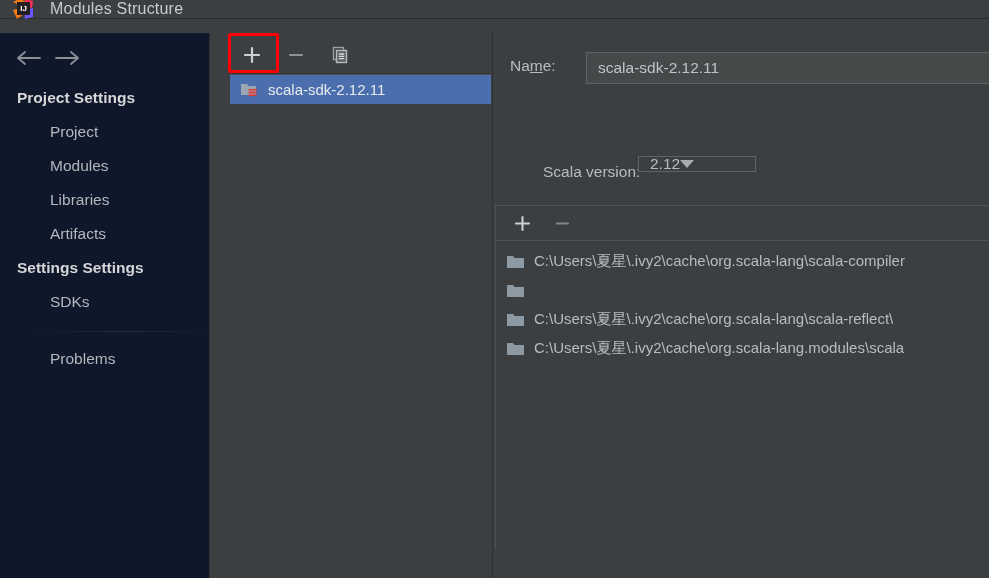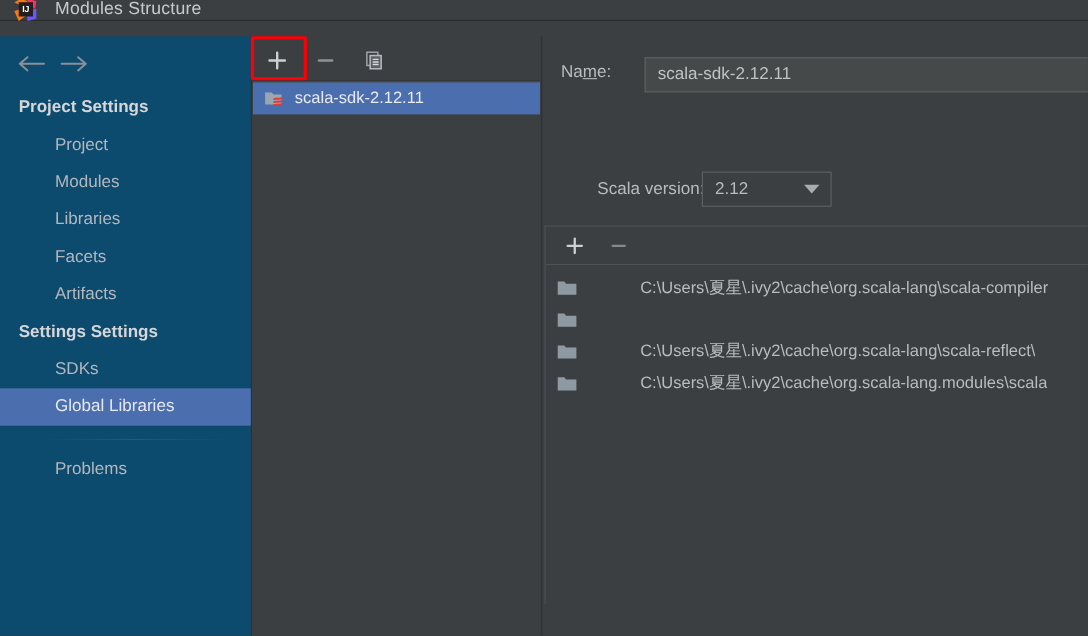--- a/index.html
+++ b/index.html
@@ -44,22 +44,22 @@
     margin-left: 16px;
     font-size: 16px;
     color: #c8cbcd;
     letter-spacing: .2px;
   }
 
   
   .sidebar {
     position: absolute;
     left: 0; top: 33px;
-    width: 229px; height: 545px;
-    background: #0c4a6e;
+    width: 210px; height: 545px;
+    background: #0f172a;
     border-right: 1px solid #2e3133;
     box-sizing: border-box;
     overflow: hidden;
   }
   .navbtns {
     position: absolute;
     left: 0; top: 8px;
     height: 34px;
     display: flex;
     align-items: center;
@@ -183,27 +183,26 @@
   .row-version {
     position: absolute;
     left: 17px; top: 130px;
     display: flex;
     align-items: center;
     margin-left: 33px;
   }
   .combo {
     position: absolute;
     left: 145px; top: 123px;
-    width: 118px; height: 32px;
+    width: 118px; height: 16px;
     background: #3c3f41;
     border: 1px solid #5e6364;
     box-sizing: border-box;
     display: flex;
     align-items: center;
-    justify-content: space-between;
     padding: 0 10px 0 11px;
     font-size: 15.5px;
     color: #b9bcbe;
   }
   .caret {
     width: 0; height: 0;
     border-left: 7px solid transparent;
     border-right: 7px solid transparent;
     border-top: 8px solid #a9acae;
   }
@@ -237,21 +236,20 @@
   .cp-list { padding-top: 6px; }
   .cp-row {
     height: 29px;
     display: flex;
     align-items: center;
     padding-left: 10px;
     font-size: 15px;
     color: #b9bcbe;
     white-space: nowrap;
     overflow: hidden;
-    gap: 48px;
   }
   .folder-icon { width: 19px; height: 15px; margin-right: 9px; flex: none; }
   .cp-text { overflow: hidden; white-space: nowrap; }
 
   
   .redbox {
     position: absolute;
     left: 228px; top: 33px;
     width: 51px; height: 40px;
     border: 3px solid #fb0007;
@@ -302,26 +300,24 @@
           <path d="M24 8 L2 8 M24 8 L17 2 M24 8 L17 14" stroke="#8a9096" stroke-width="1.8" fill="none" stroke-linecap="round"></path>
         </svg>
       </div>
     </div>
 
     <div class="tree">
       <div class="tree-group">Project Settings</div>
       <div class="tree-item">Project</div>
       <div class="tree-item">Modules</div>
       <div class="tree-item">Libraries</div>
-      <div class="tree-item">Facets</div>
       <div class="tree-item">Artifacts</div>
 
       <div class="tree-group">Settings Settings</div>
       <div class="tree-item">SDKs</div>
-      <div class="tree-item selected">Global Libraries</div>
 
       <div class="tree-sep"></div>
 
       <div class="tree-item">Problems</div>
     </div>
   </div>
 
   <div class="listpanel">
 
     <div class="list-toolbar">

